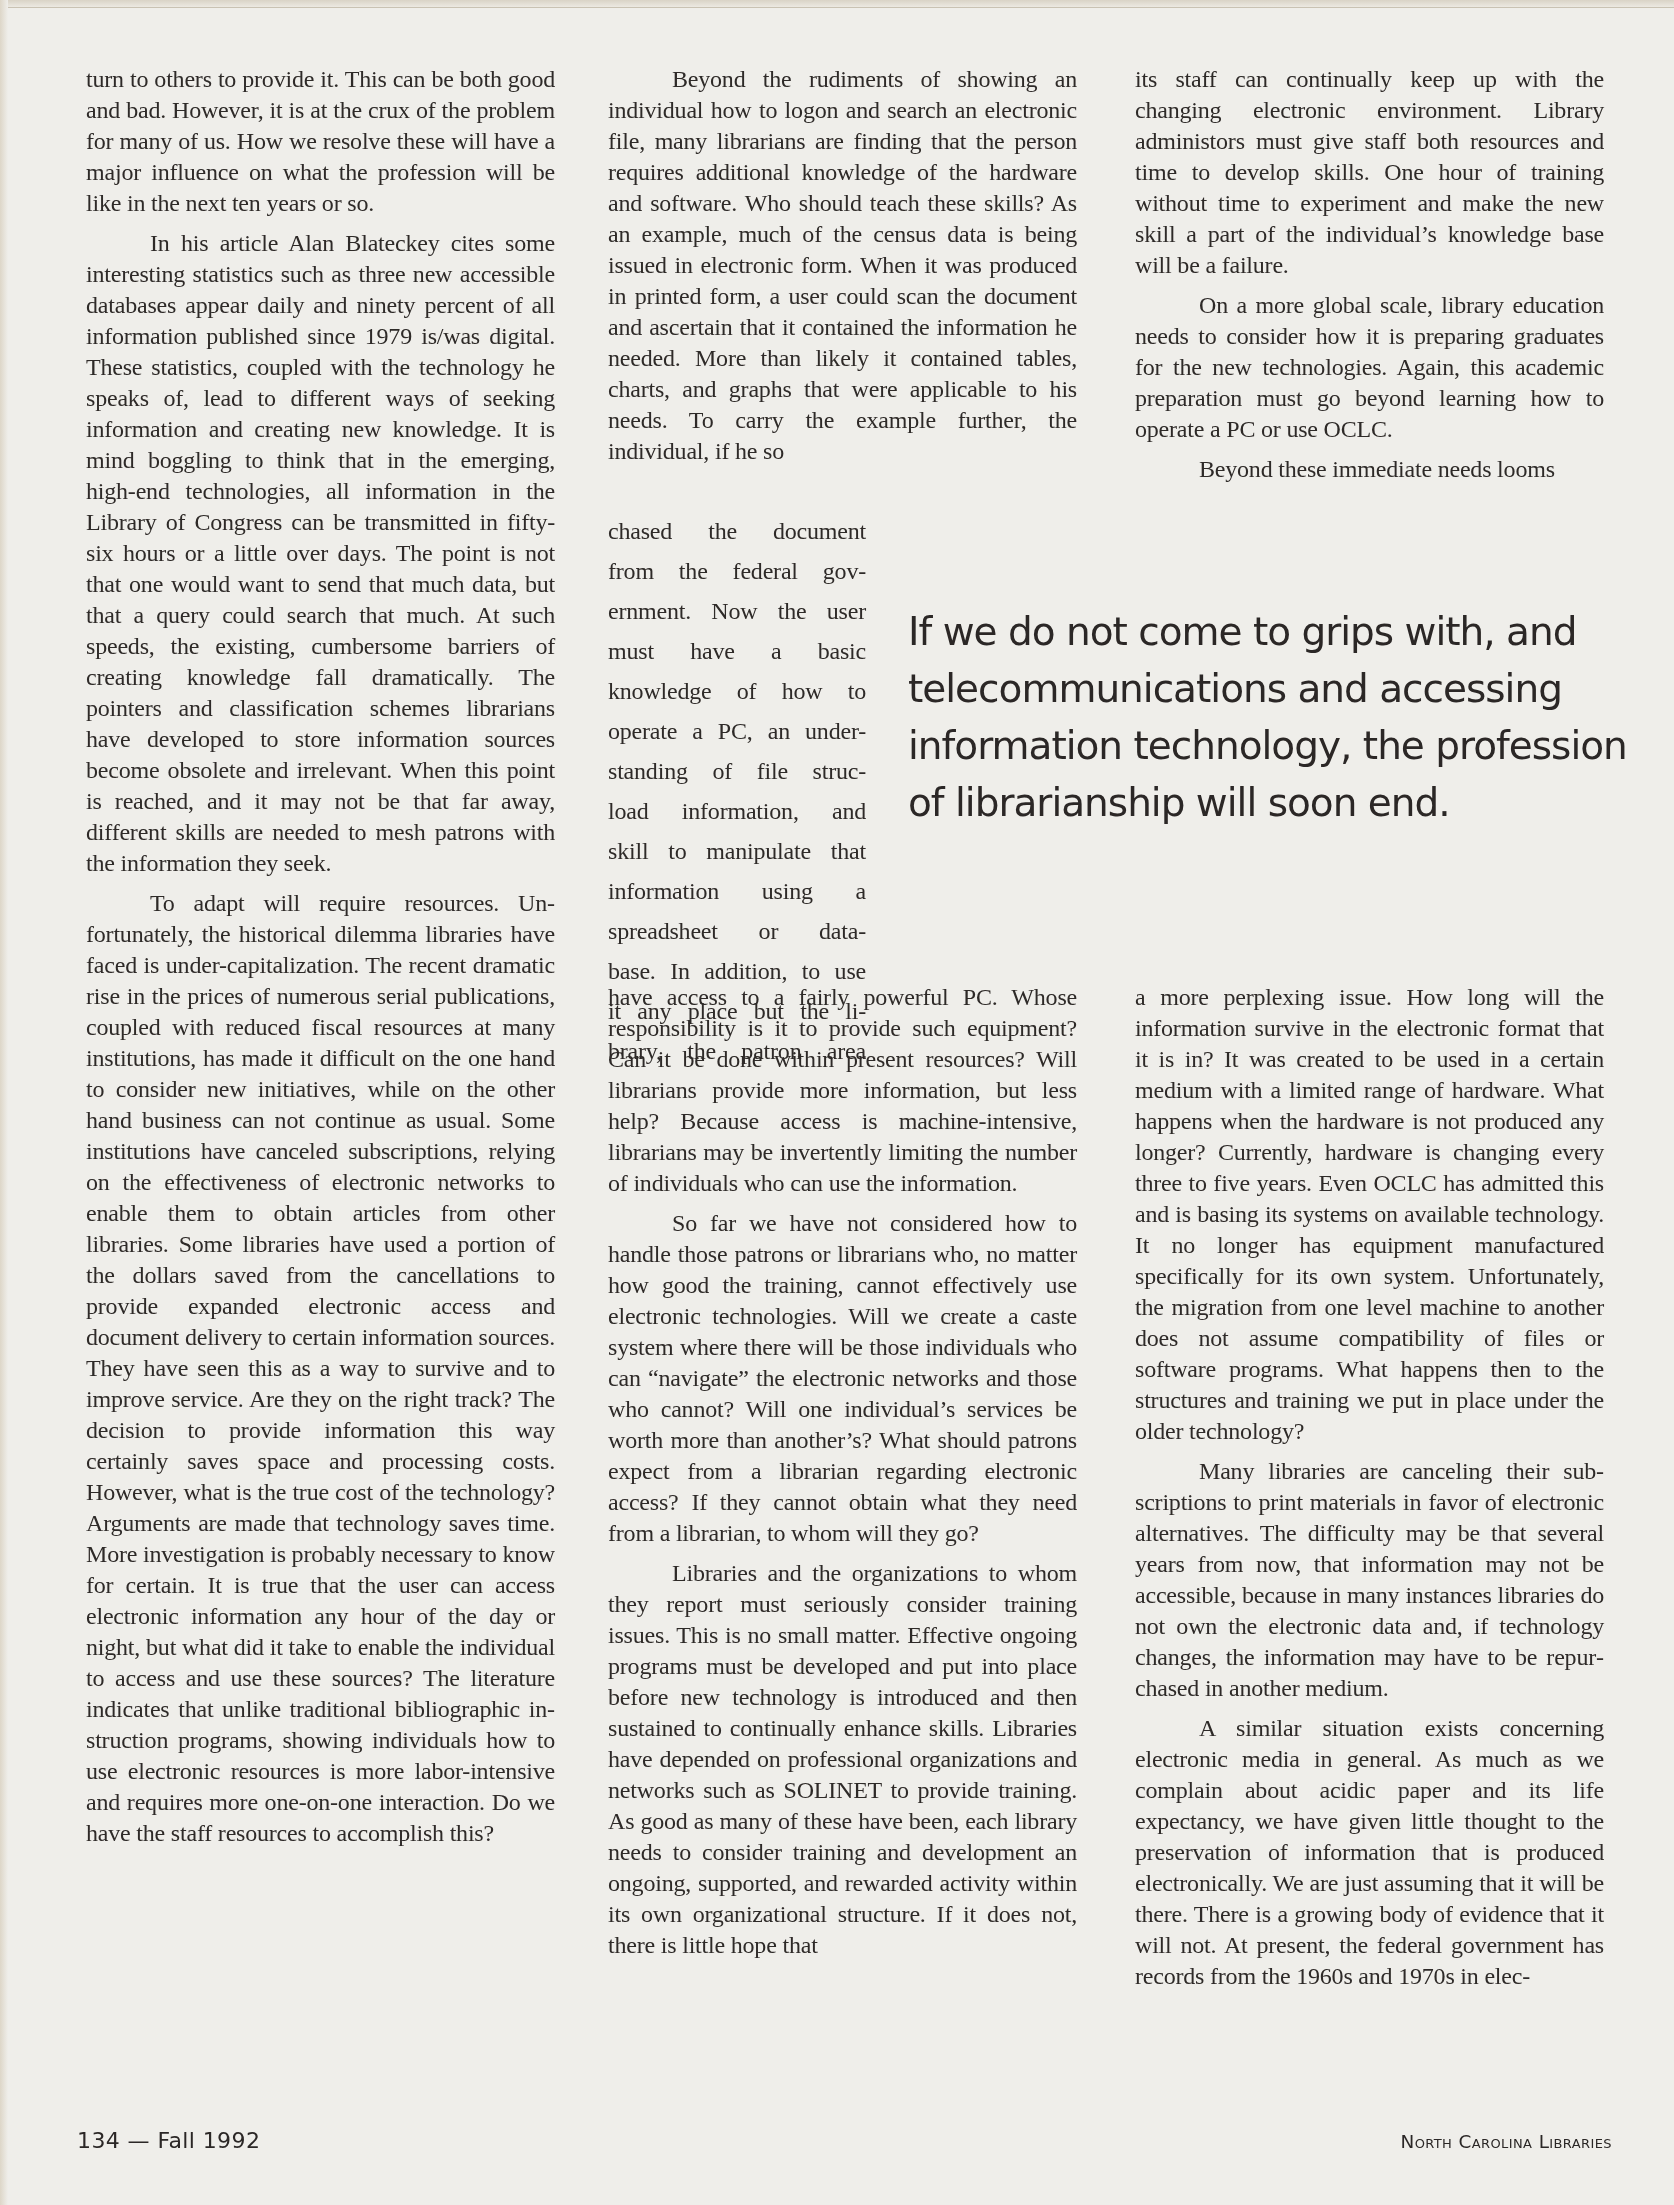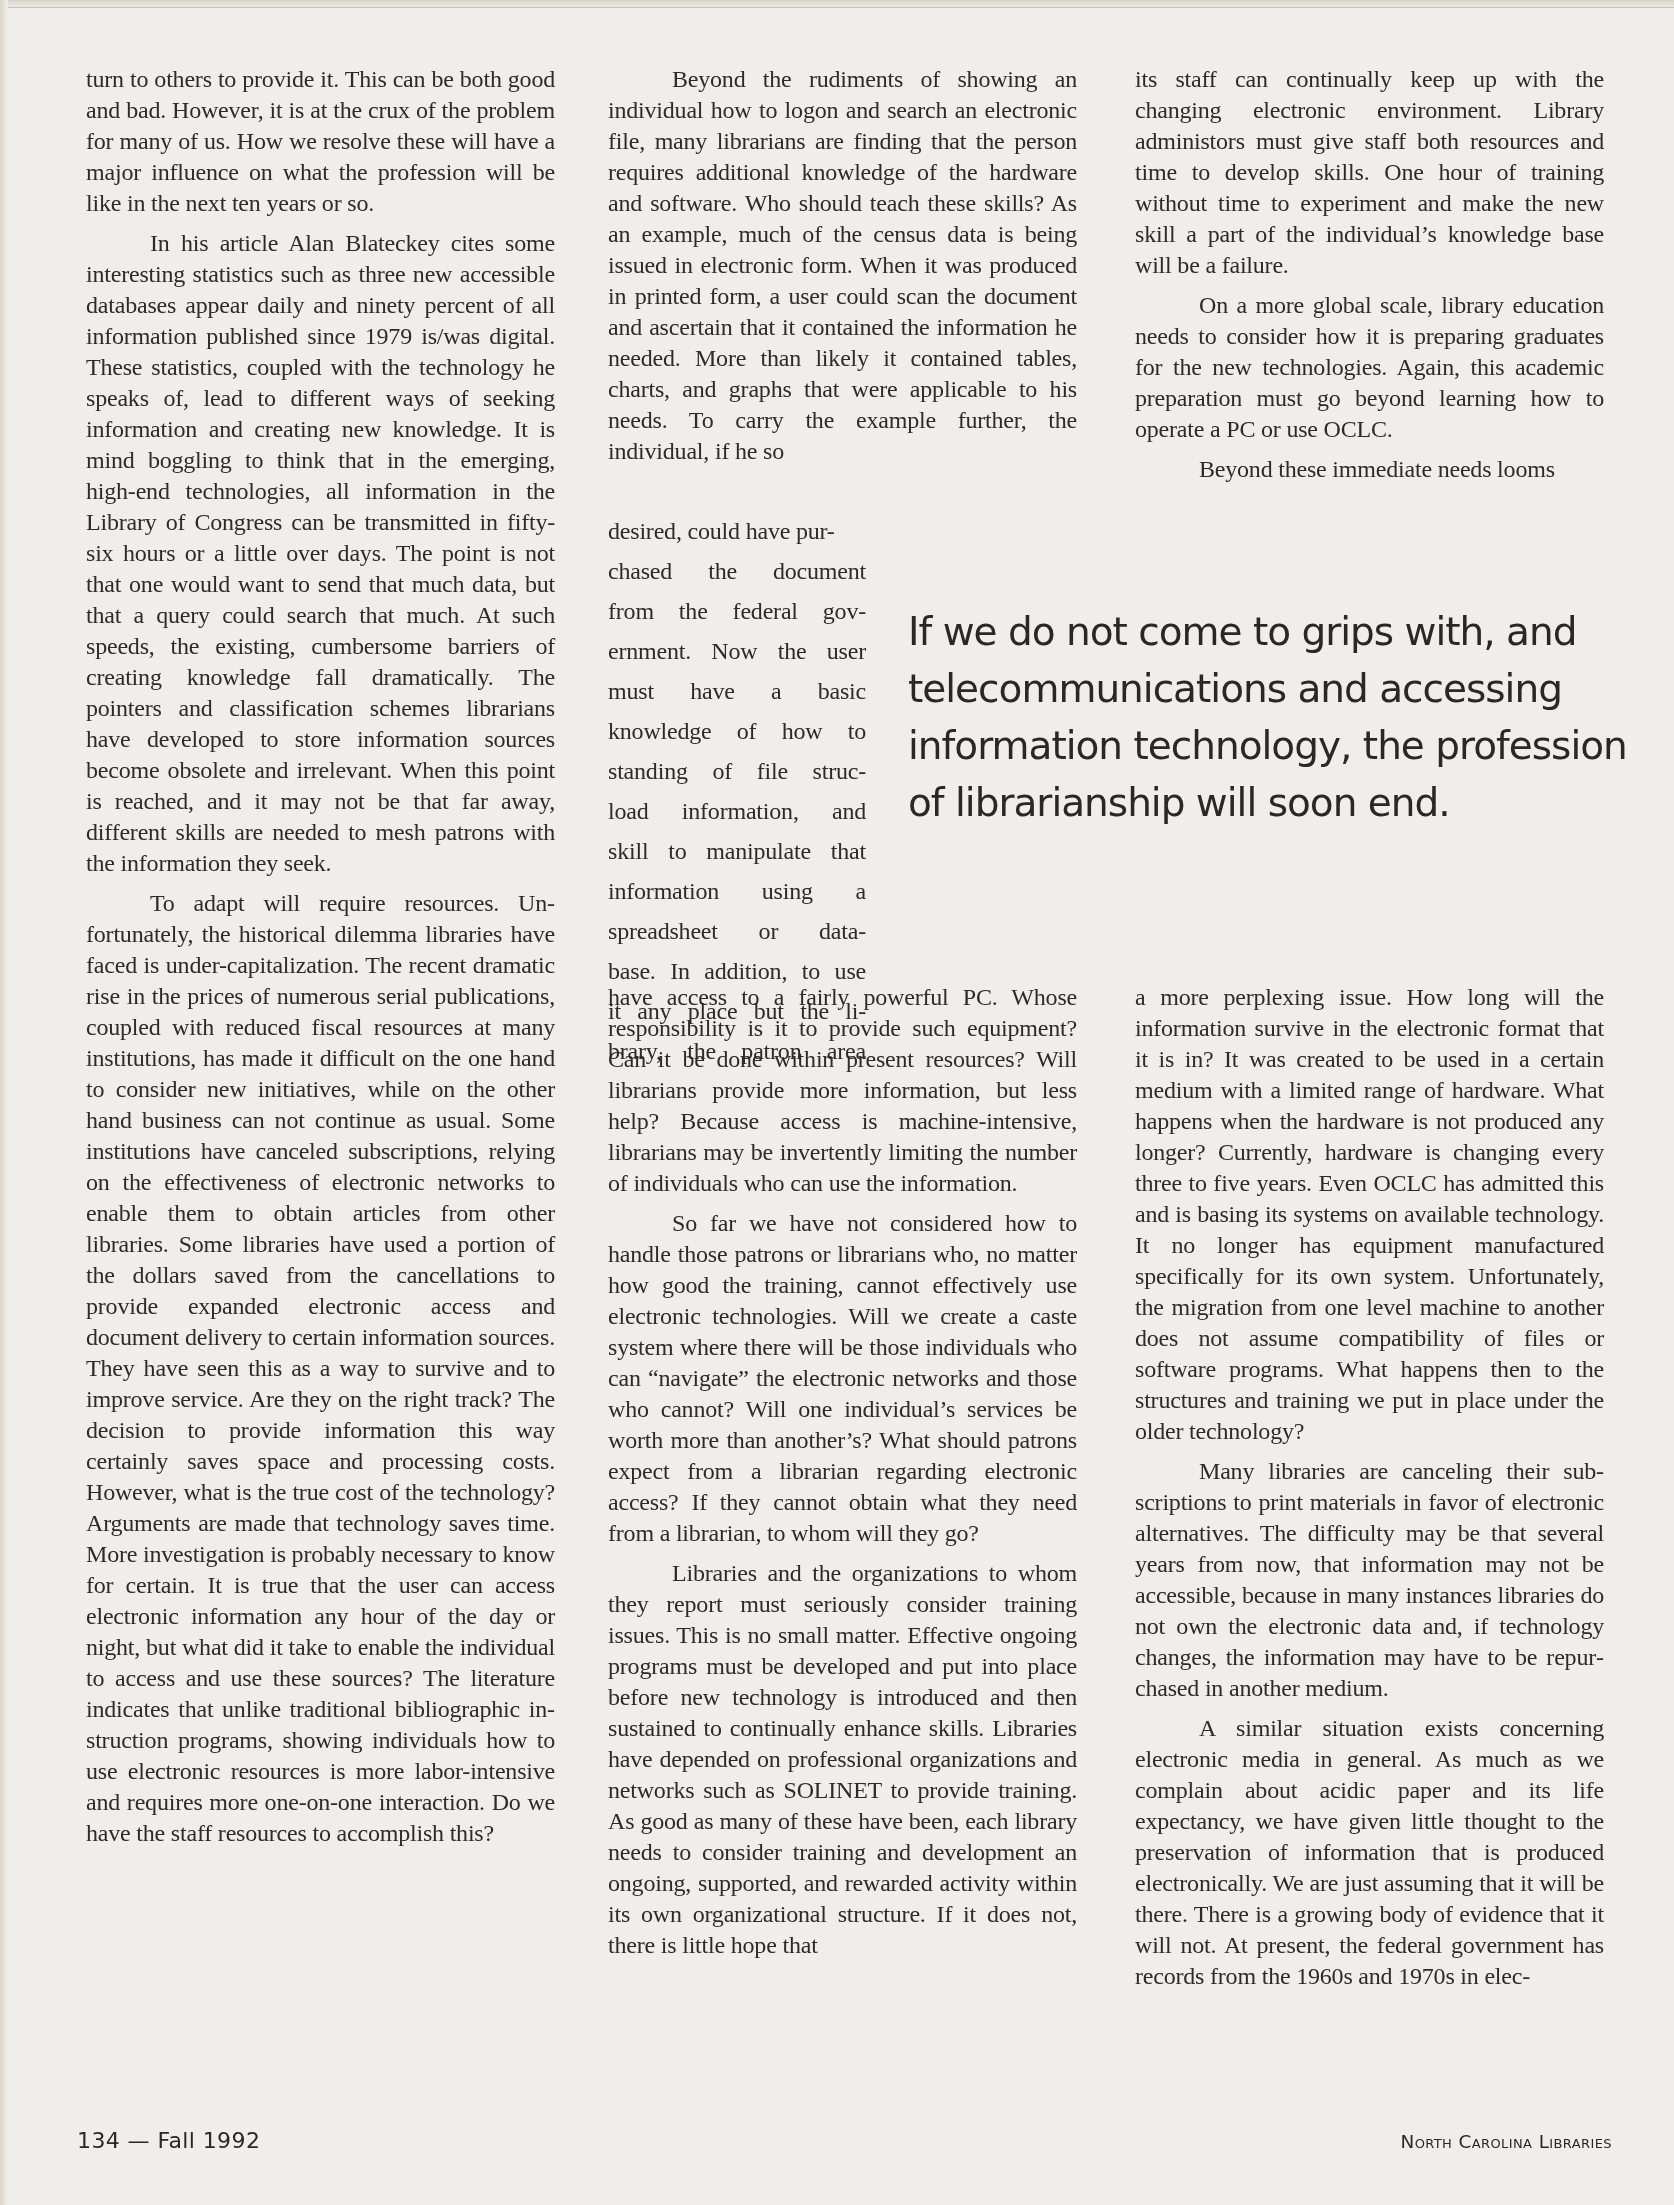--- a/index.html
+++ b/index.html
@@ -60,26 +60,26 @@
   <p>turn to others to provide it. This can be both good and bad. However, it is at the crux of the problem for many of us. How we resolve these will have a major influ­ence on what the profession will be like in the next ten years or so.</p>
   <p class="indent">In his article Alan Blateckey cites some interesting statistics such as three new accessible databases appear daily and ninety percent of all information pub­lished since 1979 is/was digital.  These statistics, coupled with the technology he speaks of, lead to different ways of seeking information and creating new knowledge. It is mind boggling to think that in the emerging, high-end technologies, all in­formation in the Library of Congress can be transmitted in fifty-six hours or a little over days. The point is not that one would want to send that much data, but that a query could search that much.  At such speeds, the existing, cumbersome barriers of creating knowledge fall dramatically. The pointers and classification schemes librarians have developed to store infor­mation sources become obsolete and irrel­evant.  When this point is reached, and it may not be that far away, different skills are needed to mesh patrons with the infor­mation they seek.</p>
   <p class="indent">To adapt will require resources.  Un­fortunately, the historical dilemma librar­ies have faced is under-capitalization. The recent dramatic rise in the prices of nu­merous serial publications, coupled with reduced fiscal resources at many institu­tions, has made it difficult on the one hand to consider new initiatives, while on the other hand business can not continue as usual.  Some institutions have canceled subscriptions, relying on the effectiveness of electronic networks to enable them to obtain articles from other libraries.  Some libraries have used a portion of the dollars saved from the cancellations to provide expanded electronic access and document delivery to certain information sources. They have seen this as a way to survive and to improve service.  Are they on the right track?  The decision to provide informa­tion this way certainly saves space and processing costs.  However, what is the true cost of the technology?  Arguments are made that technology saves time. More investigation is probably necessary to know for certain.  It is true that the user can access electronic information any hour of the day or night, but what did it take to enable the individual to access and use these sources?  The literature indicates that unlike traditional bibliographic in­struction programs, showing individuals how to use electronic resources is more labor-intensive and requires more one-on-one interaction. Do we have the staff re­sources to accomplish this?</p>
 </div>
 
 <div id="col2a" class="col">
   <p class="indent">Beyond the rudiments of showing an individual how to logon and search an electronic file, many librarians are finding that the person requires additional knowl­edge of the hardware and software. Who should teach these skills?  As an example, much of the census data is being issued in electronic form.  When it was produced in printed form, a user could scan the docu­ment and ascertain that it contained the information he needed.  More than likely it contained tables, charts, and graphs that were applicable to his needs.  To carry the example further, the individual, if he so</p>
 </div>
 
 <div id="col2b" class="col">
-  <p style="text-align:left">desired, could have pur-</p>
   <p style="text-align-last:justify">chased the document</p>
   <p style="text-align-last:justify">from the federal gov-</p>
   <p style="text-align-last:justify">ernment. Now the user</p>
   <p style="text-align-last:justify">must have a basic</p>
   <p style="text-align-last:justify">knowledge of how to</p>
+  <p style="text-align-last:justify">operate a PC, an under-</p>
   <p style="text-align-last:justify">standing of file struc-</p>
   <p style="text-align-last:justify">load information, and</p>
   <p style="text-align-last:justify">skill to manipulate that</p>
   <p style="text-align-last:justify">information using a</p>
   <p style="text-align-last:justify">spreadsheet or data-</p>
   <p style="text-align-last:justify">base. In addition, to use</p>
   <p style="text-align-last:justify">it any place but the li-</p>
   <p style="text-align-last:justify">brary, the patron area</p>
 </div>
 

